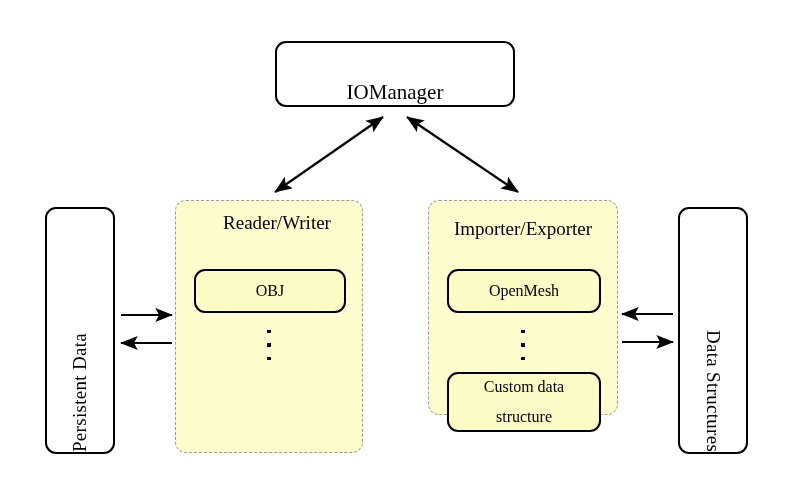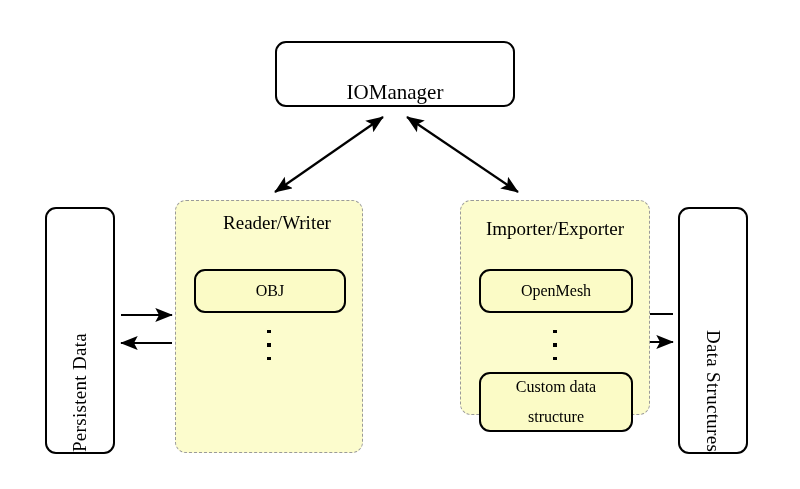--- a/index.html
+++ b/index.html
@@ -162,21 +162,21 @@
     </div>
 
     <div class="vdots" style="left:0; right:0; margin:auto; top:129px; width:4px; height:30px;">
       <i></i>
         <i></i>
         <i></i>
     </div>
 
   </div>
 
-  <div class="group-box" style="left:428px; top:200px; width:190px; height:215px;margin-left:32px;">
+  <div class="group-box" style="left:428px; top:200px; width:190px; height:215px;">
 
     <div class="group-title" style="top:17px;">Importer/Exporter</div>
 
     <div class="module" style="left:18px; top:68px; width:154px; height:44px;">
       <span class="mod-label">OpenMesh</span>
     </div>
 
     <div class="vdots" style="left:0; right:0; margin:auto; top:129px; width:4px; height:30px;">
       <i></i>
         <i></i>

